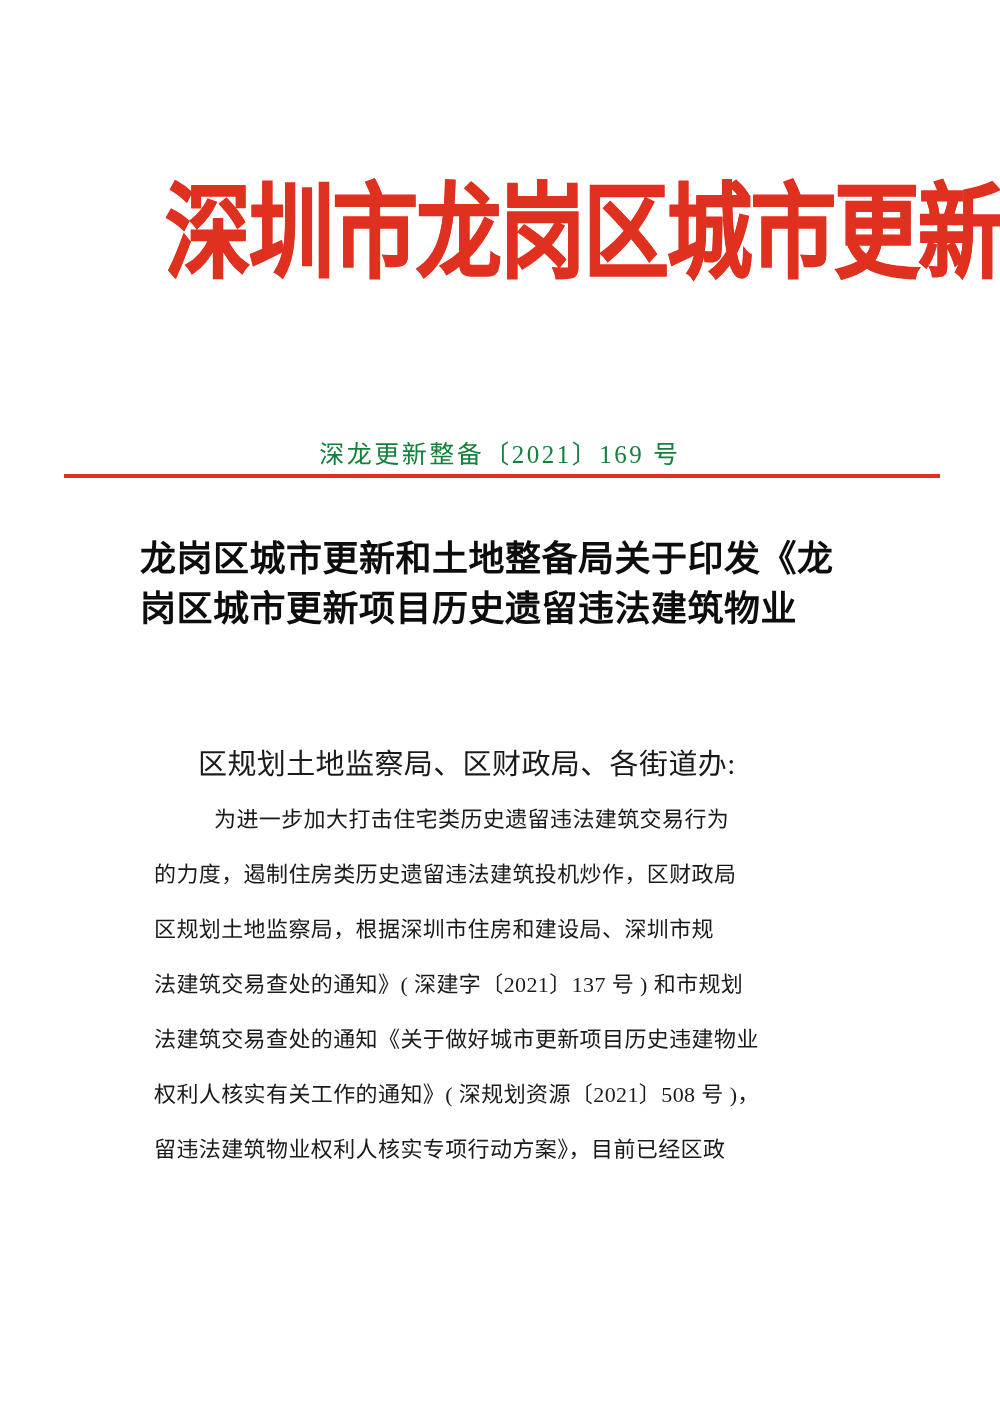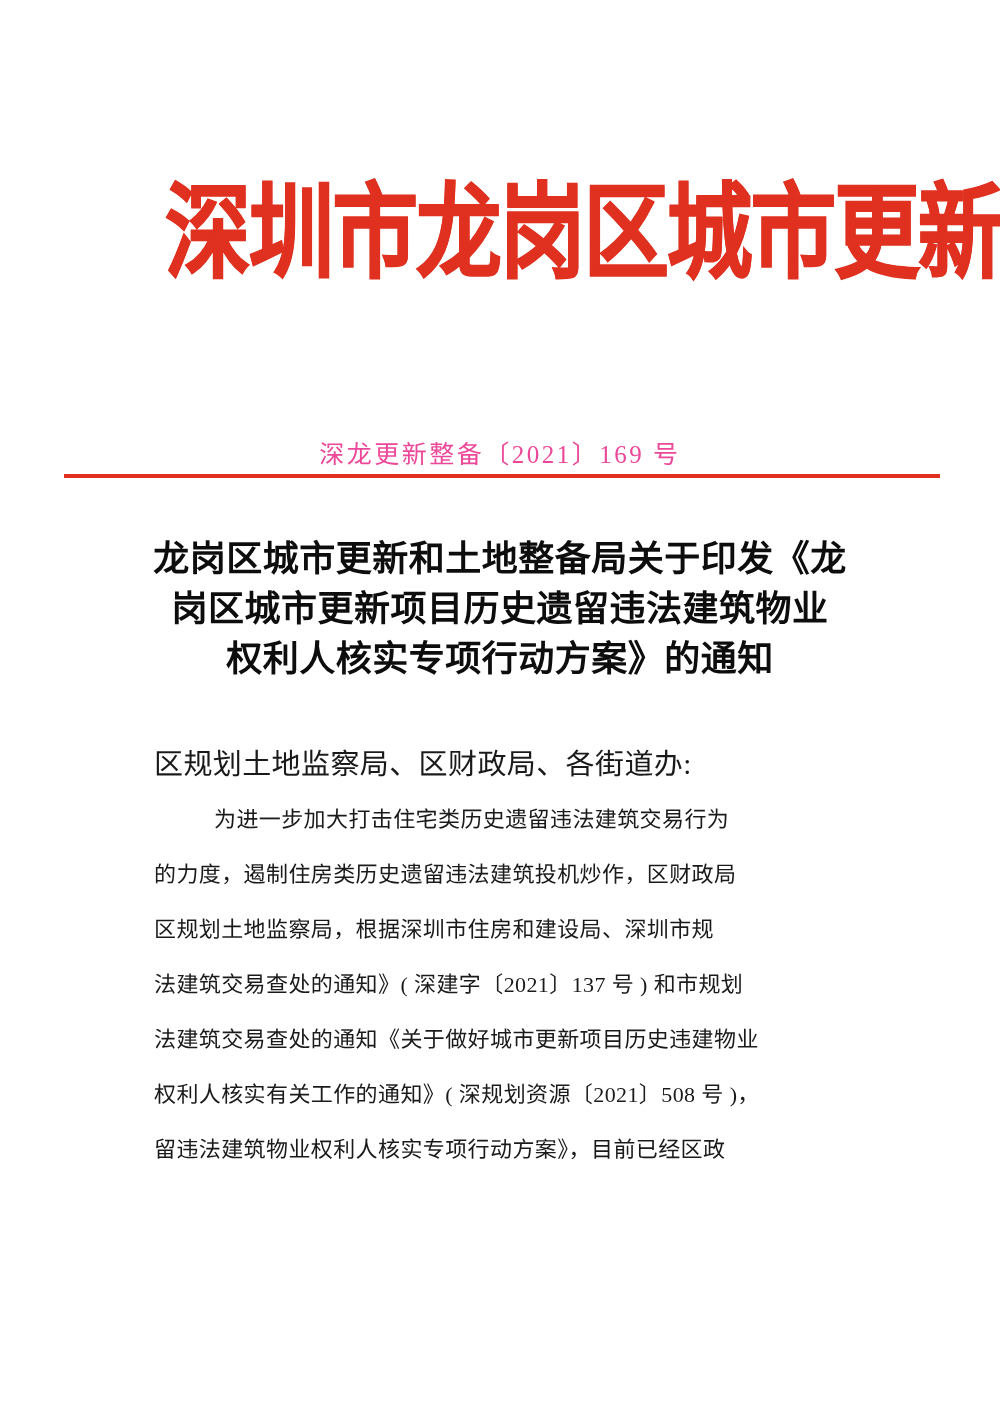--- a/index.html
+++ b/index.html
@@ -49,41 +49,41 @@
   .doc-number {
     position: absolute;
     left: 0;
     top: 440px;
     width: 1000px;
     text-align: center;
     font-family: "Liberation Serif", "DejaVu Serif", serif;
     font-size: 25px;
     line-height: 30px;
     letter-spacing: 2.5px;
-    color: #ec4899;
+    color: #15803d;
     white-space: nowrap;
   }
 
   
   .red-rule {
     position: absolute;
     left: 64px;
     top: 474px;
     width: 876px;
     height: 4px;
     background: #E0301F;
   }
 
   
   .doc-title {
     position: absolute;
     left: 140px;
     top: 534px;
     width: 720px;
-    text-align: center;
+    text-align: left;
     font-family: "Liberation Serif", "DejaVu Serif", serif;
     font-weight: 700;
     font-size: 36px;
     line-height: 50px;
     letter-spacing: 0.5px;
     color: #0d0d0d;
   }
   .doc-title .tline {
     display: block;
     white-space: nowrap;
@@ -96,20 +96,21 @@
     top: 737px;
     width: 706px;
   }
   .addressee {
     font-family: "Liberation Serif", "DejaVu Serif", serif;
     font-size: 29px;
     line-height: 55px;
     letter-spacing: 0.4px;
     color: #1a1a1a;
     white-space: nowrap;
+    margin-left: 44px;
   }
   .body-para {
     margin-top: 0;
   }
   .body-line {
     display: block;
     font-family: "Liberation Serif", "DejaVu Serif", serif;
     font-size: 22px;
     line-height: 55px;
     letter-spacing: 0.4px;
@@ -129,21 +130,20 @@
     <span class="masthead-title">深圳市龙岗区城市更新和土地整备局文件</span>
   </div>
 
   <div class="doc-number">深龙更新整备〔2021〕169 号</div>
 
   <div class="red-rule"></div>
 
   <div class="doc-title">
     <span class="tline">龙岗区城市更新和土地整备局关于印发《龙</span>
     <span class="tline">岗区城市更新项目历史遗留违法建筑物业</span>
-    <span class="tline">权利人核实专项行动方案》的通知</span>
   </div>
 
   <div class="body-block">
 
     <div class="addressee">区规划土地监察局、区财政局、各街道办:</div>
 
     <div class="body-para">
       <span class="body-line indent">为进一步加大打击住宅类历史遗留违法建筑交易行为</span>
       <span class="body-line">的力度，遏制住房类历史遗留违法建筑投机炒作，区财政局</span>
       <span class="body-line">区规划土地监察局，根据深圳市住房和建设局、深圳市规</span>

